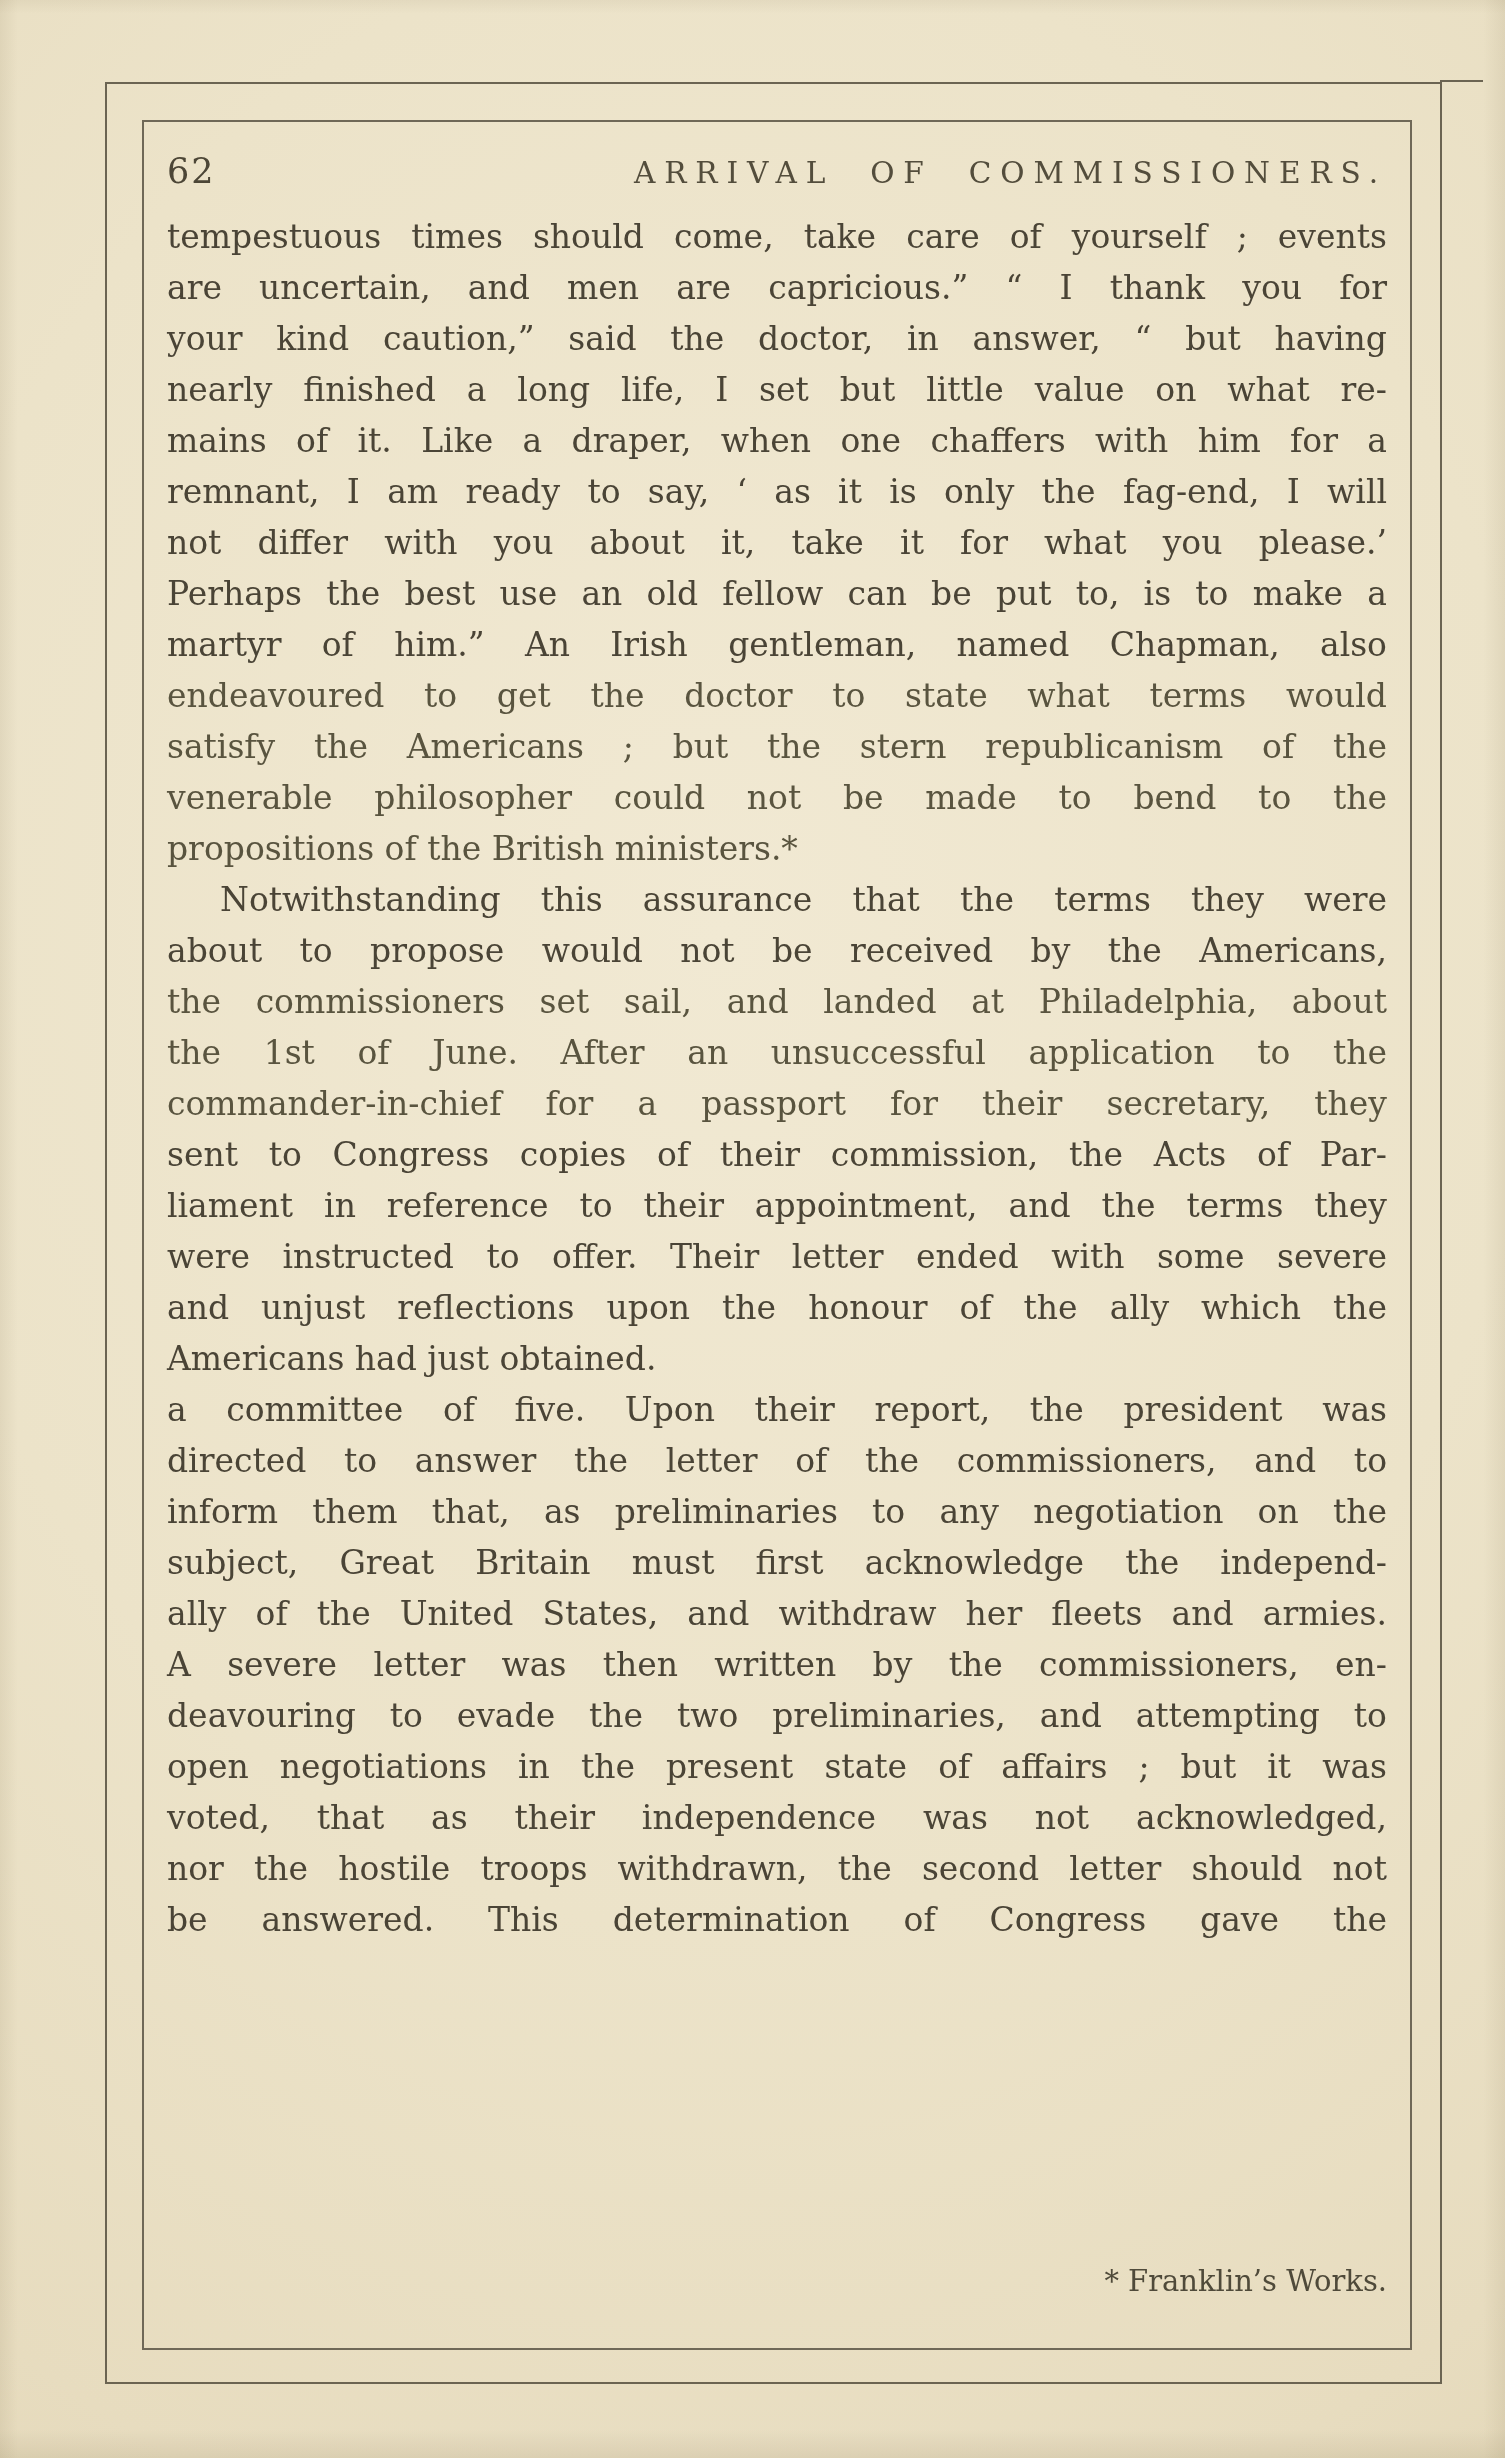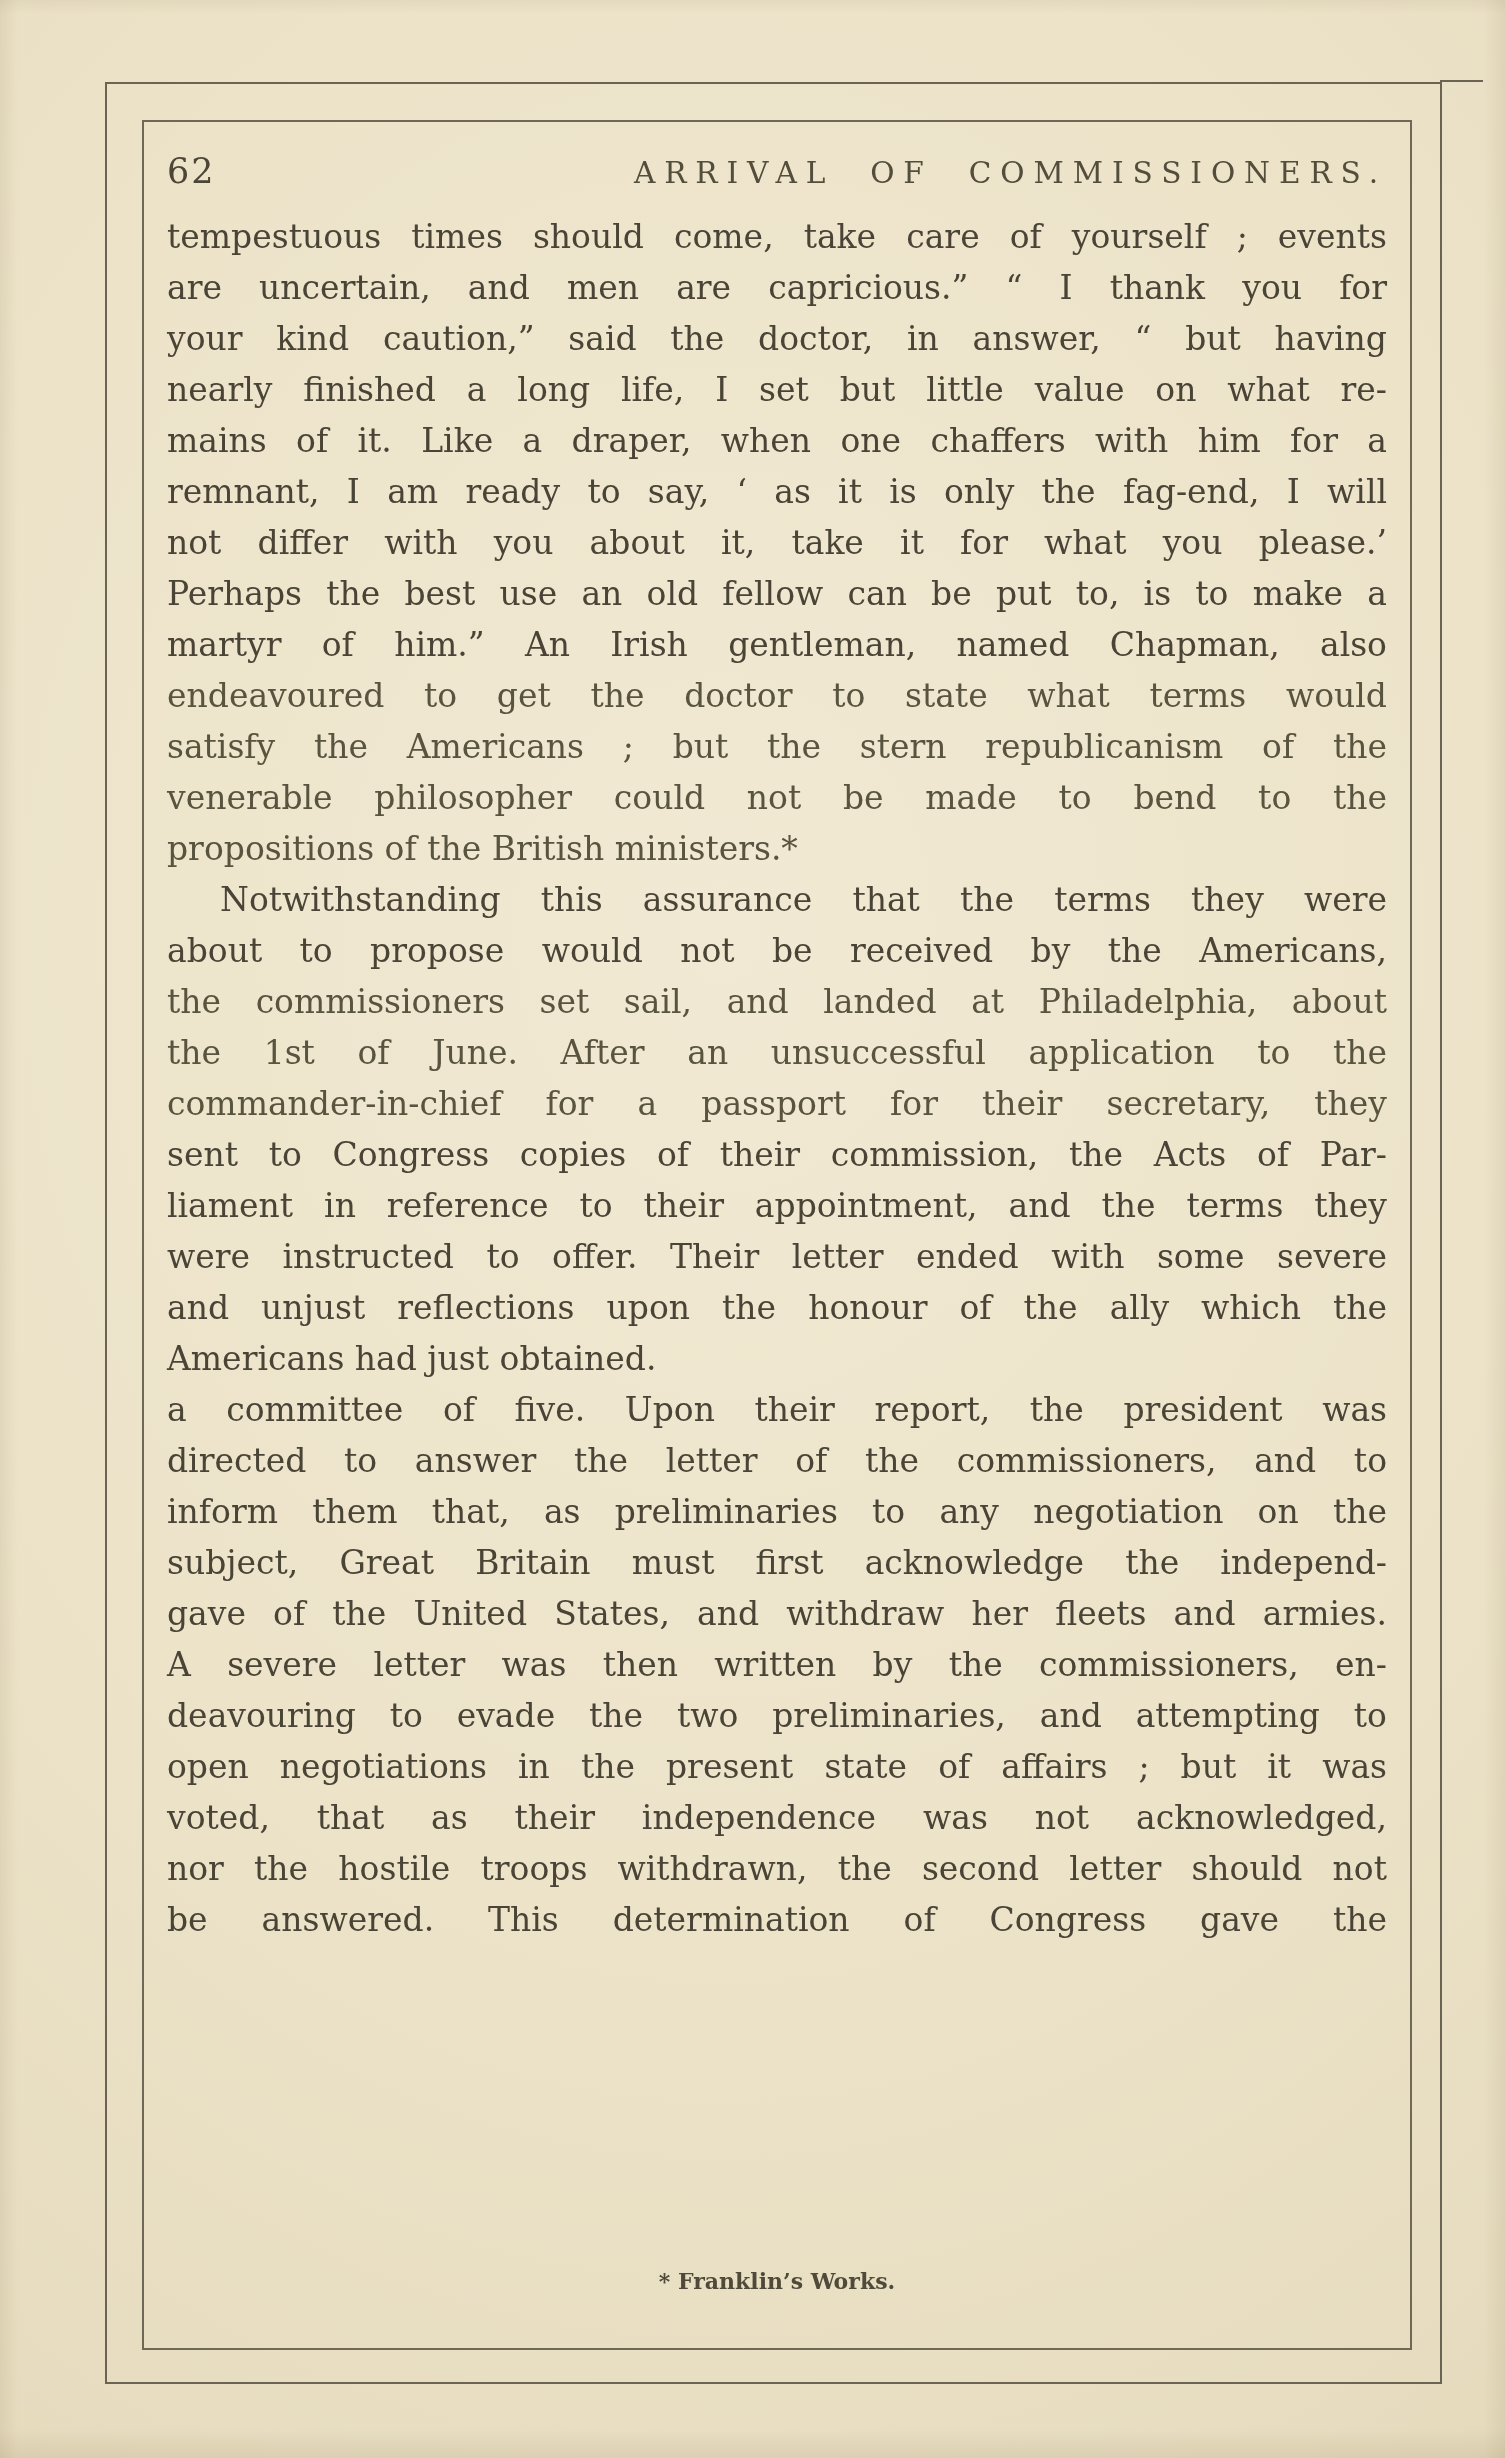--- a/index.html
+++ b/index.html
@@ -71,24 +71,23 @@
     text-align-last: justify;
   }
   .line.indent { text-indent: 53px; }
   
   .line:nth-child(10), .line:nth-child(11), .line:nth-child(12),
   .line:nth-child(13), .line:nth-child(16), .line:nth-child(17),
   .line:nth-child(18) { color: #59543f; }
   .footnote {
     position: absolute; left: 167px; top: 2262px;
     width: 1220px;
-    text-align: center;
-    font-size: 22px; line-height: 39px;
+    text-align: right;
+    font-size: 29px; line-height: 39px;
     color: #4f4a3a;
-    font-weight: bold;
   }
 </style>
 </head>
 <body>
 
 <div class="page">
   <div class="outer-frame"></div>
   <div class="frame-overshoot"></div>
   <div class="inner-frame"></div>
 
@@ -118,21 +117,21 @@
       <div class="line j">commander-in-chief for a passport for their secretary, they</div>
       <div class="line j">sent to Congress copies of their commission, the Acts of Par-</div>
       <div class="line j">liament in reference to their appointment, and the terms they</div>
       <div class="line j">were instructed to offer.  Their letter ended with some severe</div>
       <div class="line j">and unjust reflections upon the honour of the ally which the</div>
       <div class="line">Americans had just obtained.</div>
       <div class="line j">a committee of five.  Upon their report, the president was</div>
       <div class="line j">directed to answer the letter of the commissioners, and to</div>
       <div class="line j">inform them that, as preliminaries to any negotiation on the</div>
       <div class="line j">subject, Great Britain must first acknowledge the independ-</div>
-      <div class="line j">gave of the United States, and withdraw her fleets and armies.</div>
+      <div class="line j">ally of the United States, and withdraw her fleets and armies.</div>
       <div class="line j">A severe letter was then written by the commissioners, en-</div>
       <div class="line j">deavouring to evade the two preliminaries, and attempting to</div>
       <div class="line j">open negotiations in the present state of affairs ; but it was</div>
       <div class="line j">voted, that as their independence was not acknowledged,</div>
       <div class="line j">nor the hostile troops withdrawn, the second letter should not</div>
       <div class="line j">be answered.  This determination of Congress gave the</div>
     </div>
 
   <div class="footnote">* Franklin’s Works.</div>
 </div>

